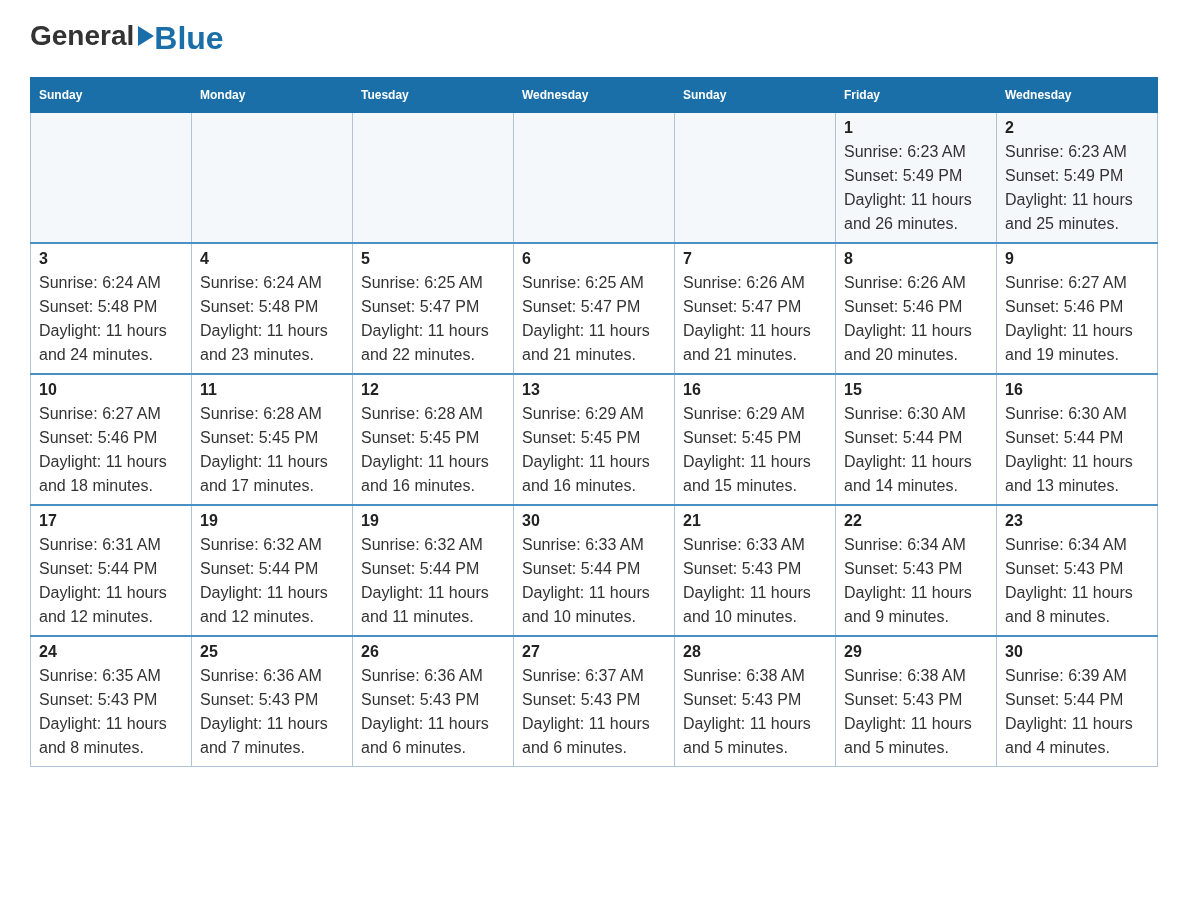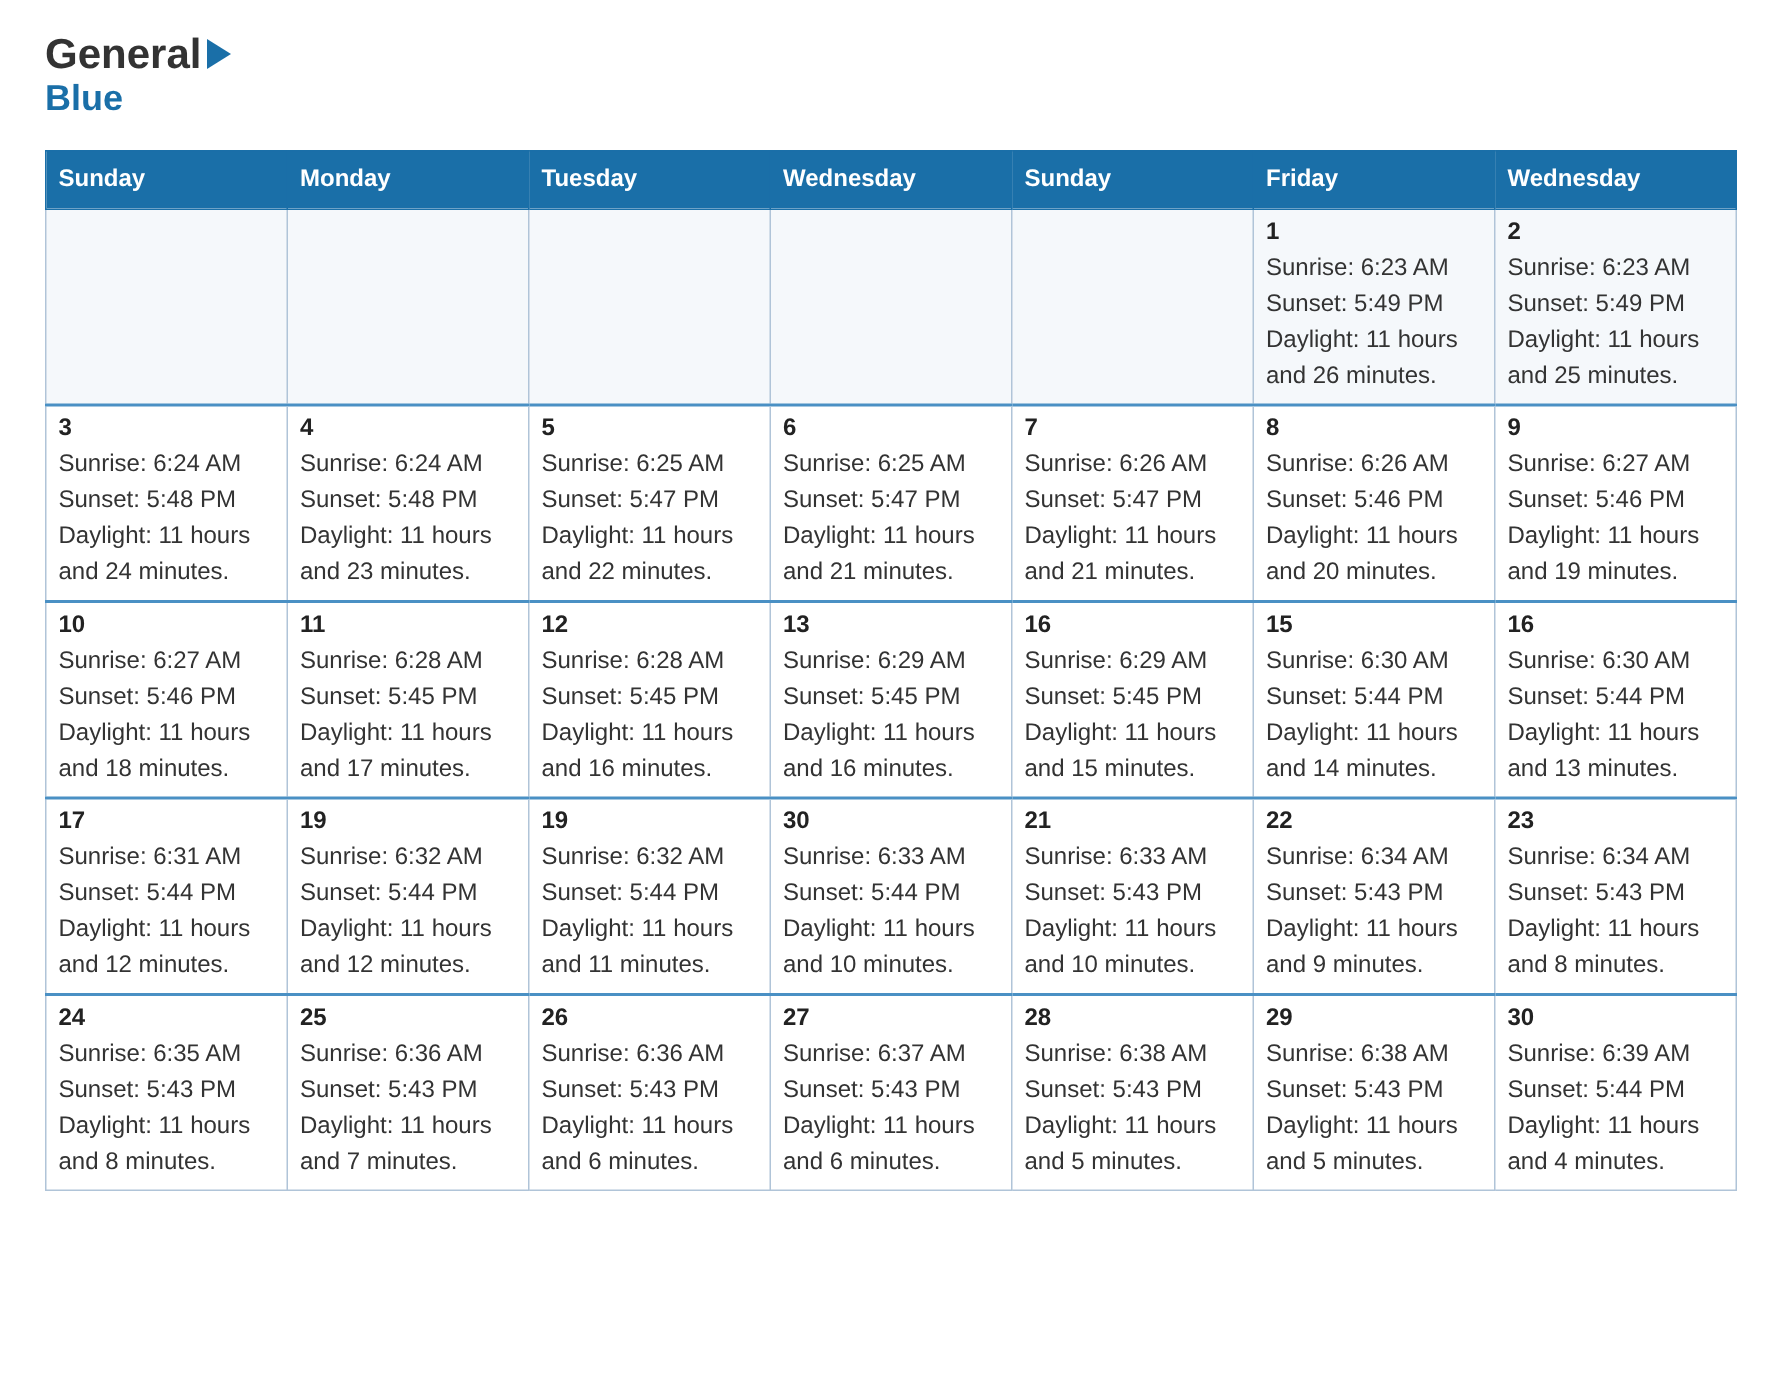--- a/index.html
+++ b/index.html
@@ -11,21 +11,21 @@
       padding: 20px 30px;
     }
     .header {
       display: flex;
       justify-content: space-between;
       align-items: flex-start;
       margin-bottom: 20px;
     }
     .logo {
       display: flex;
-      flex-direction: column;
+      flex-direction: row;
       align-items: flex-start;
     }
     .title-block {
       text-align: right;
     }
     .month-title {
       font-size: 52px;
       font-weight: bold;
       color: #222;
       line-height: 1.1;
@@ -36,21 +36,21 @@
       margin-top: 4px;
     }
     table {
       width: 100%;
       border-collapse: collapse;
       table-layout: fixed;
     }
     thead tr th {
       background-color: #1a6fa8;
       color: #fff;
-      font-size: 16px;
+      font-size: 12px;
       font-weight: bold;
       padding: 10px 8px;
       text-align: left;
       border: 1px solid #1a6fa8;
     }
     tbody tr td {
       border: 1px solid #b0c4d8;
       vertical-align: top;
       padding: 6px 8px;
       height: 110px;
@@ -86,21 +86,21 @@
   </style>
 </head>
 <body>
 
 <div class="header">
   <div class="logo">
   <div style="display:flex;align-items:center;">
     <div style="font-size:28px;font-weight:bold;color:#333;line-height:1.15;">General</div>
     <div style="width:0;height:0;border-top:10px solid transparent;border-bottom:10px solid transparent;border-left:16px solid #1a6fa8;margin-left:4px;align-self:center;"></div>
   </div>
-  <div style="font-size:24px;font-weight:bold;color:#1a6fa8;line-height:1.15;">Blue</div>
+  <div style="font-size:32px;font-weight:bold;color:#1a6fa8;line-height:1.15;">Blue</div>
 </div>
   <div class="title-block">
     <div class="month-title"></div>
     <div class="location"></div>
   </div>
 </div>
 
 <table>
   <thead>
     <tr>

